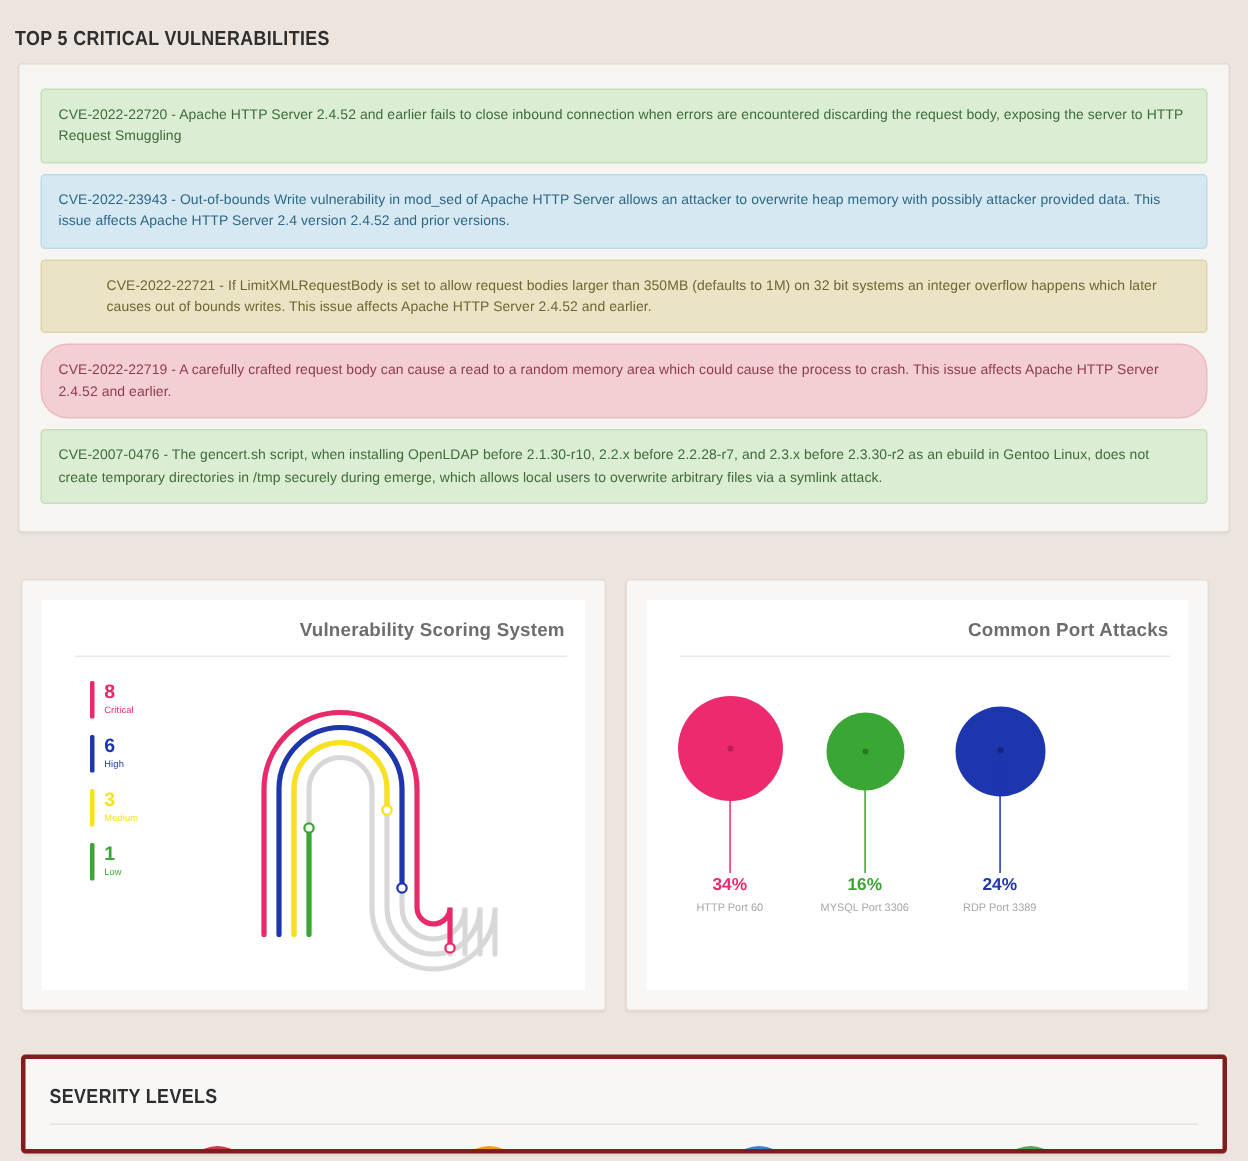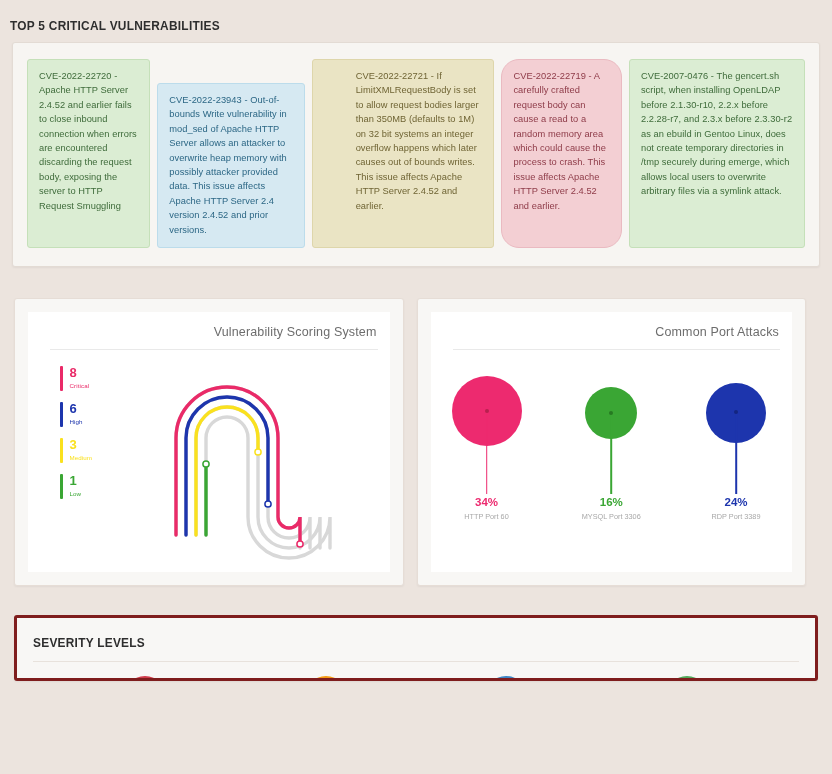--- a/index.html
+++ b/index.html
@@ -37,32 +37,32 @@
 
   #top5-card {
     margin: 0 12px 0 12px;
     background: #f7f5f2;
     border: 1px solid #e3dbd4;
     border-radius: 3px;
     box-shadow: 0 1px 2px rgba(0,0,0,0.05);
     padding: 16px 14px 18px 14px;
   }
 
-  .vuln-list { display: flex; flex-direction: row; gap: 7px; }
+  .vuln-list { display: flex; flex-direction: column; gap: 7px; }
 
   .vuln-item {
     border: 1px solid;
     border-radius: 3px;
     padding: 9px 11px 10px 11px;
     font-size: 9.3px;
     line-height: 1.55;
     letter-spacing: 0.05px;
   }
   .vuln-item.green  { background: #dbedd3; border-color: #c5e0b9; color: #3e6b3a; }
-  .vuln-item.blue   { background: #d6e9f2; border-color: #bcdceb; color: #2c6785; margin-top: 24px; }
+  .vuln-item.blue   { background: #d6e9f2; border-color: #bcdceb; color: #2c6785; }
   .vuln-item.yellow { background: #eae4c4; border-color: #ded6ab; color: #6f6434; padding-left: 43px; }
   .vuln-item.red    { background: #f3cfd3; border-color: #eabac1; color: #8e3b48; border-radius: 18px; }
 
   
   #charts-row {
     display: flex;
     gap: 13px;
     margin: 31px 26px 0 14px;
   }
 
@@ -83,21 +83,21 @@
     position: relative;
     overflow: hidden;
   }
 
   .chart-title {
     position: absolute;
     right: 13px;
     top: 13px;
     font-size: 12.5px;
     color: #6d6d6d;
-    font-weight: normal;
+    font-weight: bold;
     letter-spacing: 0.15px;
   }
   .chart-rule {
     position: absolute;
     left: 22px; right: 12px; top: 37px;
     height: 1px;
     background: #e9e9e9;
   }
 
   
@@ -109,22 +109,22 @@
   .score-row { display: flex; align-items: flex-start; margin-bottom: 11px; }
   .score-bar { width: 2.5px; height: 25px; margin-right: 7px; border-radius: 1px; }
   .score-val { font-size: 13px; font-weight: bold; line-height: 13px; }
   .score-lbl { font-size: 6.2px; line-height: 9px; margin-top: 2px; letter-spacing: 0.1px; }
 
   
   .bubbles {
     position: absolute;
     left: 0; right: 0; top: 52px; bottom: 0;
     display: flex;
-    justify-content: space-between;
-    gap: 4px;
+    justify-content: flex-start;
+    gap: 18px;
     padding: 0 20px;
   }
   .bubble-col {
     width: 72px;
     position: relative;
     display: flex;
     flex-direction: column;
     align-items: center;
   }
   .bubble {

